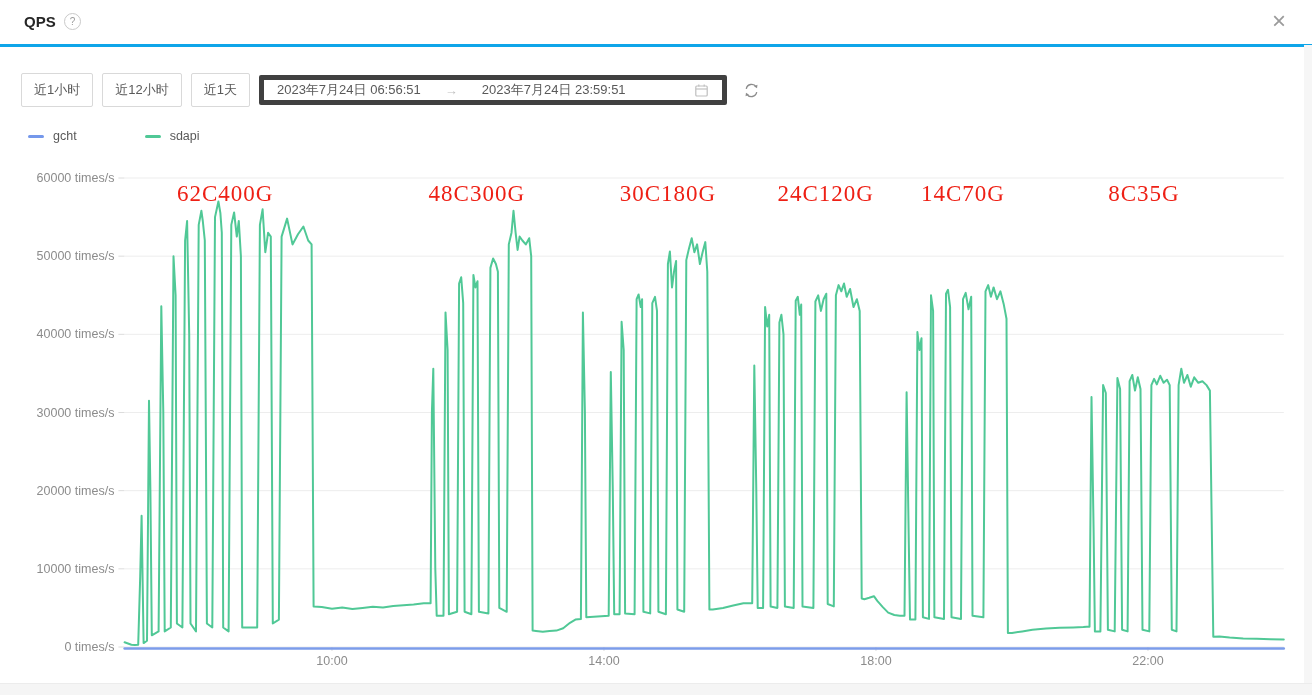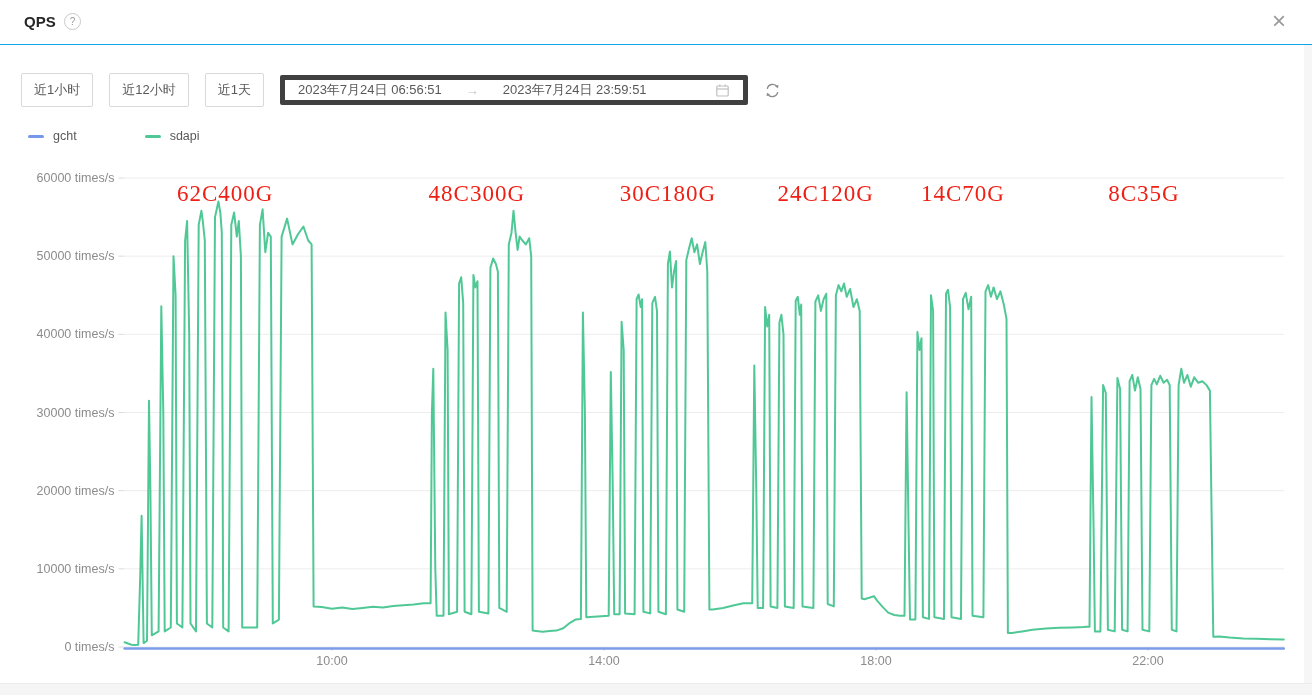--- a/index.html
+++ b/index.html
@@ -1,27 +1,27 @@
 <!DOCTYPE html>
 <html><head>
 <meta charset="utf-8">
 <style>
   html,body{margin:0;padding:0;background:#fff;}
   .modal{position:relative;width:1312px;height:695px;background:#fff;overflow:hidden;
          font-family:"Liberation Sans","DejaVu Sans",sans-serif;}
   
-  .hdr{position:absolute;top:0;left:0;right:0;height:44px;border-bottom:1px solid #0ea5e9;background:#fff;}
+  .hdr{position:absolute;top:0;left:0;right:0;height:44px;border-bottom:3px solid #0ea5e9;background:#fff;}
   .title{position:absolute;left:24px;top:13px;font-size:15px;font-weight:bold;color:#262626;}
   .help{position:absolute;left:64px;top:13px;width:15px;height:15px;border:1px solid #c9c9c9;
         border-radius:50%;color:#9b9b9b;font-size:10px;line-height:15px;text-align:center;}
   .close{position:absolute;right:26px;top:7px;font-size:24px;color:#9b9b9b;line-height:28px;cursor:pointer;}
   
   .toolbar{position:absolute;top:75px;left:21px;display:flex;align-items:center;height:30px;}
   .btn{height:30px;box-sizing:border-box;padding:16px 12px;border:1px solid #d9d9d9;border-radius:2px;
-       background:#fff;color:#595959;font-size:13px;display:flex;align-items:center;margin-right:16px;cursor:pointer;}
+       background:#fff;color:#595959;font-size:13px;display:flex;align-items:center;margin-right:9px;cursor:pointer;}
   .daterange{height:30px;width:468px;box-sizing:border-box;border:5px solid #404040;border-radius:2px;
        display:flex;align-items:center;padding:0 13px;color:#595959;font-size:13px;background:#fff;}
   .dval{white-space:nowrap;cursor:pointer;}
   .arrow{color:#bfbfbf;margin:0 24px;font-size:13px;}
   .cal{margin-left:auto;display:flex;align-items:center;cursor:pointer;}
   .refresh{margin-left:16px;display:flex;align-items:center;cursor:pointer;}
   
   .legend{position:absolute;top:129px;left:28px;display:flex;column-gap:68px;}
   .leg-item{display:flex;align-items:center;cursor:pointer;}
   .leg-dash{width:16px;height:3px;border-radius:2px;margin-right:9px;}

